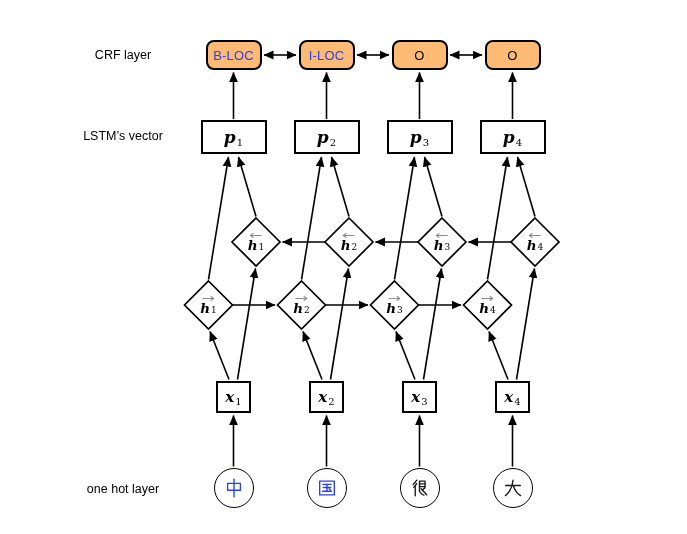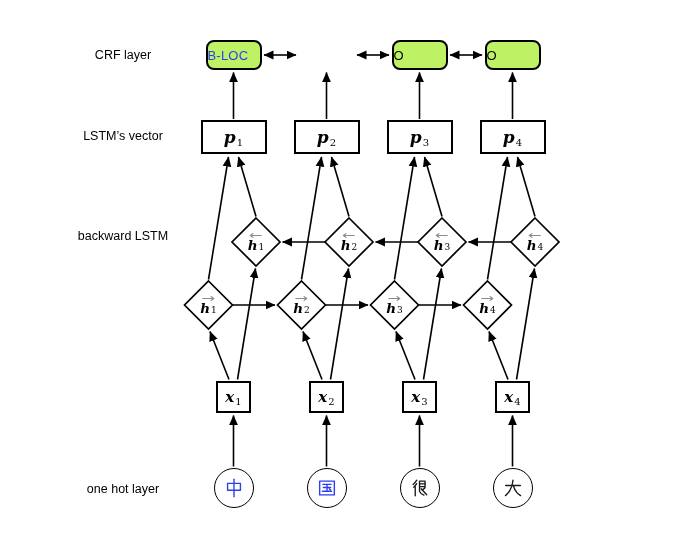--- a/index.html
+++ b/index.html
@@ -9,22 +9,22 @@
   }
   .wires{position:absolute;left:0;top:0;width:687px;height:534px;}
 
   .row-label{
     position:absolute;left:37px;width:172px;text-align:center;
     font-size:12.5px;line-height:14px;color:#000;
   }
 
   .crf-box{
     position:absolute;top:40px;width:56px;height:30px;box-sizing:border-box;
-    border:2px solid #000;border-radius:8px;background:#bef264;
-    display:flex;align-items:center;justify-content:flex-start;
+    border:2px solid #000;border-radius:8px;background:#fdba74;
+    display:flex;align-items:center;justify-content:center;
     font-size:13px;letter-spacing:0.2px;
   }
   .crf-box[data-color="blue"]{color:var(--accent);}
   .canvas{--accent:#2b3ff0;}
 
   .rect-box{
     position:absolute;box-sizing:border-box;background:#fff;border:2px solid #000;
     display:flex;align-items:center;justify-content:center;
   }
   .p-box{top:120px;width:66px;height:34px;border-width:2.5px;}
@@ -144,25 +144,27 @@
 
     <g stroke="#000" stroke-width="1.6">
       <line x1="511" y1="242" x2="468.5" y2="242" marker-end="url(#ah)"></line>
       <line x1="418" y1="242" x2="375.5" y2="242" marker-end="url(#ah)"></line>
       <line x1="325" y1="242" x2="282.5" y2="242" marker-end="url(#ah)"></line>
     </g>
   </svg>
 
   <div class="row-label" style="top:48px">CRF layer</div>
   <div class="row-label" style="top:129px">LSTM’s vector</div>
-  <div class="row-label" style="top:229px">backward LSTM</div>
   <div class="row-label" style="top:482px">one hot layer</div>
 
   <div class="crf-box" style="left:205.5px" data-color="blue">
       <span>B-LOC</span>
+    </div>
+  <div class="crf-box" style="left:298.5px" data-color="blue">
+      <span>I-LOC</span>
     </div>
   <div class="crf-box" style="left:391.5px" data-color="black">
       <span>O</span>
     </div>
   <div class="crf-box" style="left:484.5px" data-color="black">
       <span>O</span>
     </div>
 
   <div class="rect-box p-box" style="left:200.5px">
       <span class="mi">p</span>

